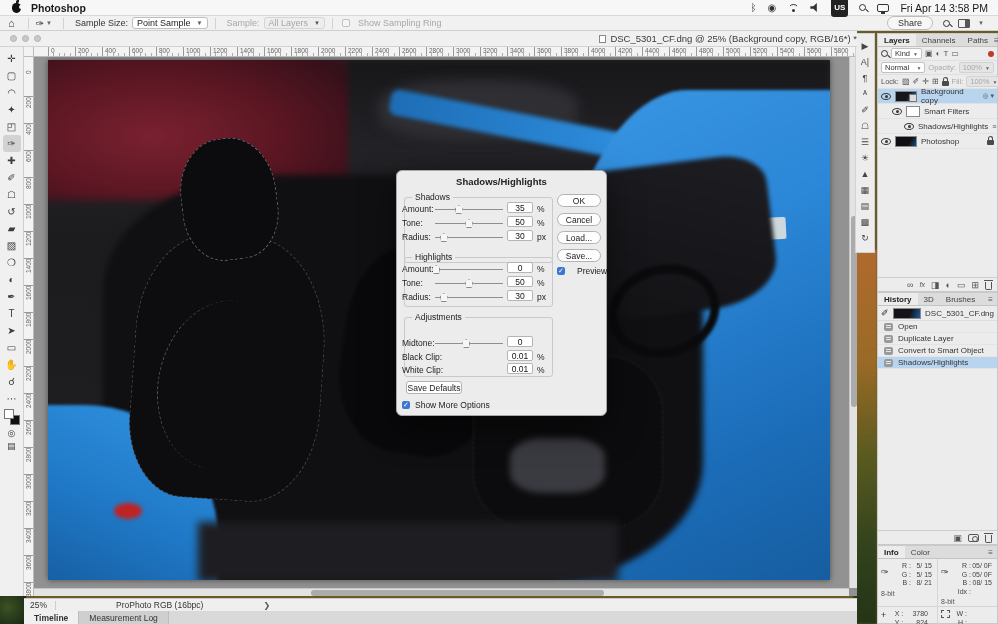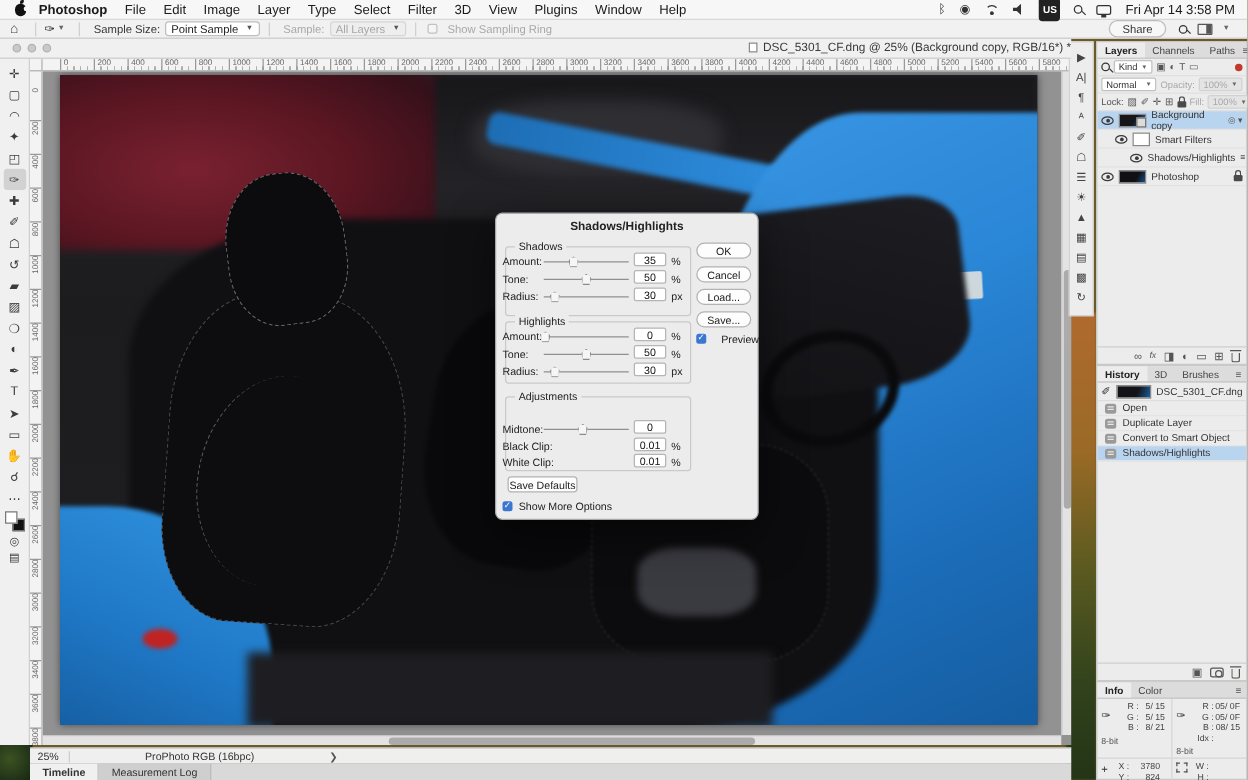--- a/index.html
+++ b/index.html
@@ -232,23 +232,20 @@
 <body>
 
 <div id="screen">
 
   <div id="wallpaper-right"></div>
   <div id="wallpaper-bl"></div>
 
   <div id="menubar">
     <span class="apple"></span>
     <span class="appname">Photoshop</span>
-    <span>
-      
-    <span class="mitem">File</span><span class="mitem">Edit</span><span class="mitem">Image</span><span class="mitem">Layer</span><span class="mitem">Type</span><span class="mitem">Select</span><span class="mitem">Filter</span><span class="mitem">3D</span><span class="mitem">View</span><span class="mitem">Plugins</span><span class="mitem">Window</span><span class="mitem">Help</span></span>
     <span id="menu-status">
       <span class="sicon">ᛒ</span>
       <span class="sicon">◉</span>
       <span class="icon-wifi"></span>
       <span class="icon-vol"></span>
       <span class="kb-badge">US</span>
       <span class="icon-mag"></span>
       <span class="icon-display"></span>
       <span id="menu-clock">Fri Apr 14 3:58 PM</span>
     </span>
@@ -448,21 +445,21 @@
         <span class="thumb"></span>
       </div>
     <div class="scroll-v">
         <span class="thumb"></span>
       </div>
   </div>
 
   <div id="sh-dialog">
     <div id="sh-title">Shadows/Highlights</div>
 
-    <div class="sh-group" style="top:26px;height:56px;">
+    <div class="sh-group" style="top:26px;height:66px;">
       <span class="sh-legend">Shadows</span>
     </div>
     <div class="sh-row" style="top:32px;">
       <span class="rlbl">Amount:</span>
       <span class="sh-track">
           <span class="sh-thumb" style="left:35%;"></span>
         </span>
       <span class="sh-input">35</span>
       <span class="sh-unit">%</span>
     </div>

